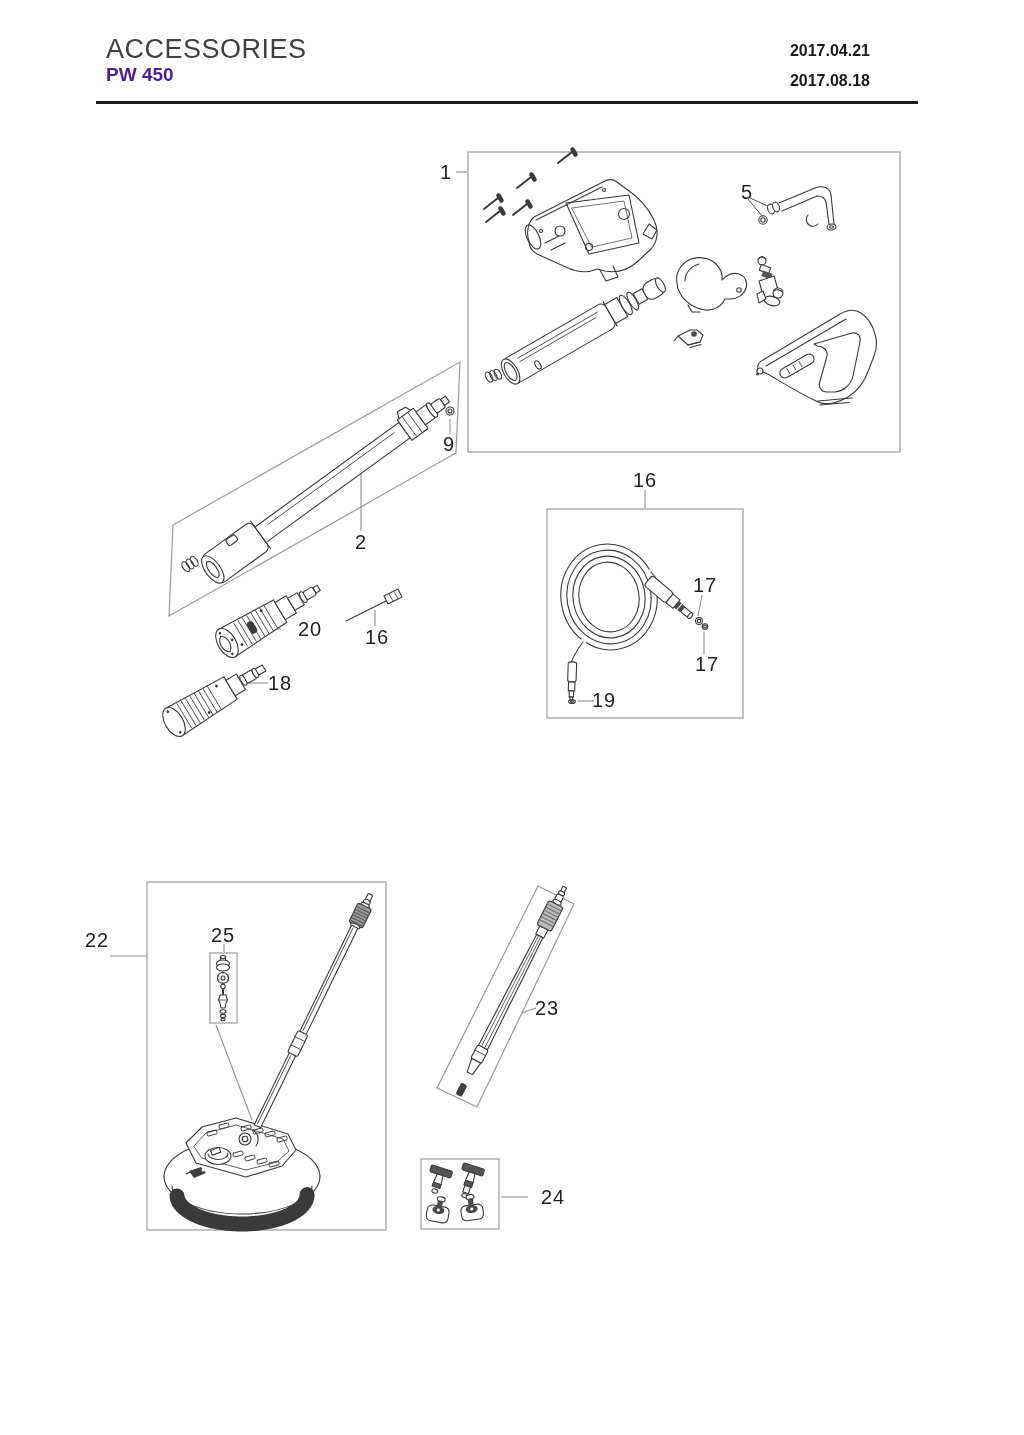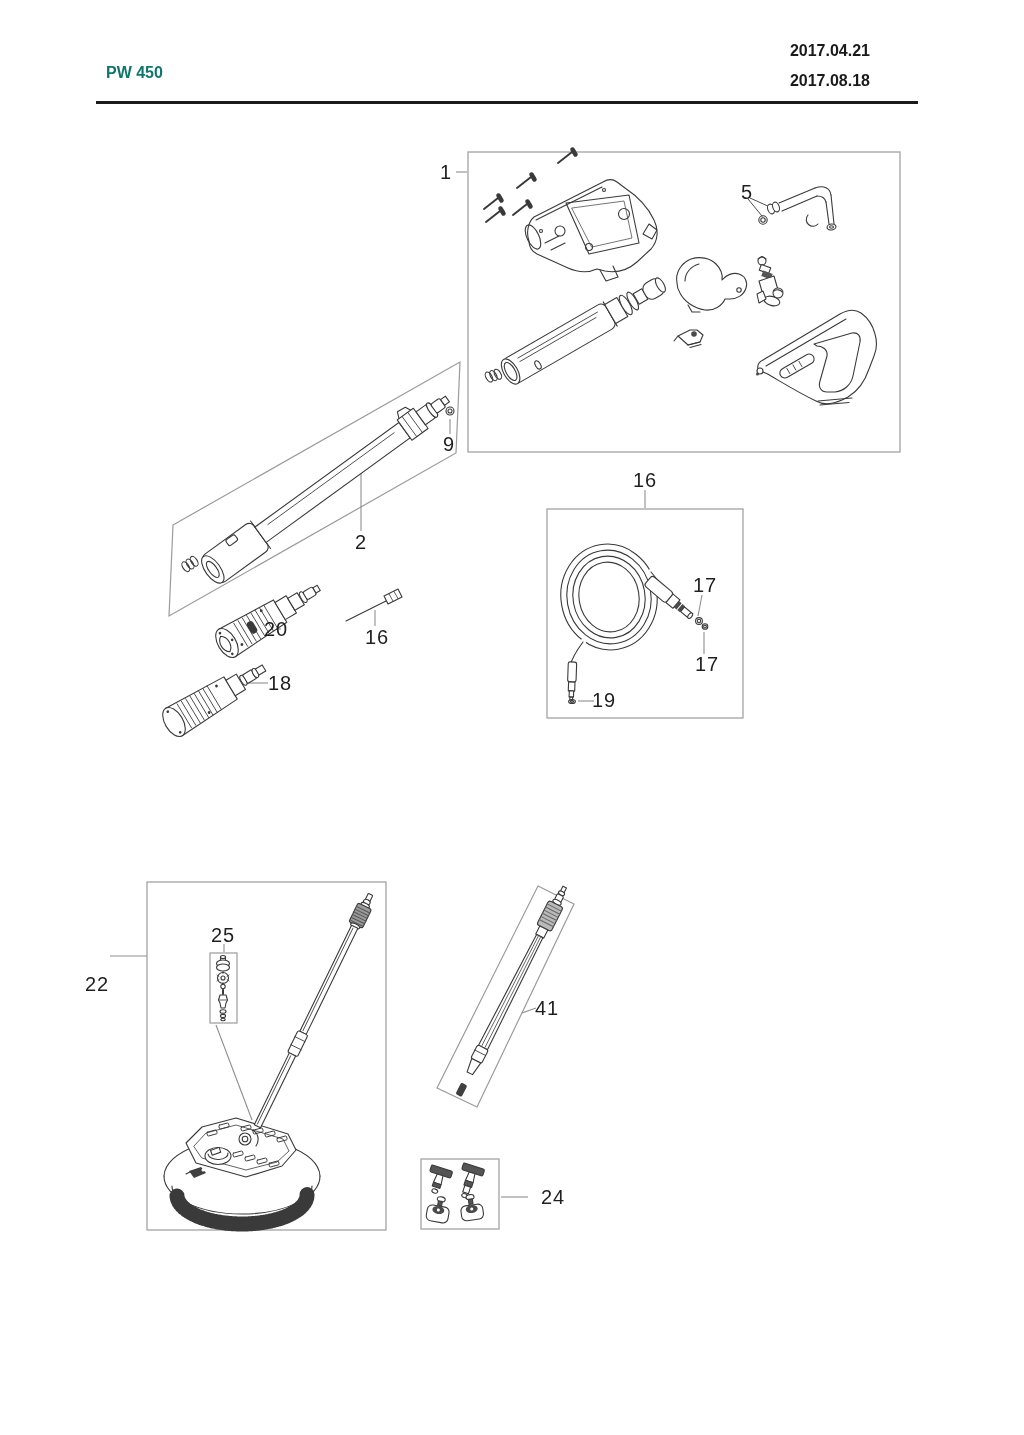--- a/index.html
+++ b/index.html
@@ -7,21 +7,21 @@
     position:relative;width:1024px;height:1435px;margin:0 auto;
     background:#ffffff;overflow:hidden;
     font-family:"Liberation Sans","DejaVu Sans",sans-serif;
   }
   .doc-title{
     position:absolute;left:106px;top:34px;
     font-size:27px;letter-spacing:.5px;color:#404040;font-weight:400;
   }
   .doc-model{
     position:absolute;left:106px;top:64px;
-    font-size:16px;font-weight:700;color:#0f766e;
+    font-size:19px;font-weight:700;color:#4c1d95;
   }
   .doc-date{
     position:absolute;right:154px;
     font-size:16px;font-weight:700;color:#1a1a1a;text-align:right;
   }
   .date-top{top:42px;}
   .date-bottom{top:72px;}
   .rule{
     position:absolute;left:96px;top:101px;width:822px;height:3px;background:#1b1b1b;
   }
@@ -29,20 +29,21 @@
   .callout{
     position:absolute;transform:translate(-50%,-50%);
     font-size:20px;color:#1f1f1f;letter-spacing:1px;white-space:nowrap;
   }
 </style>
 </head>
 <body>
 
 <div class="page">
 
+  <div class="doc-title">ACCESSORIES</div>
   <div class="doc-model">PW 450</div>
   <div class="doc-date date-top">2017.04.21</div>
   <div class="doc-date date-bottom">2017.08.18</div>
   <div class="rule"></div>
 
   <svg class="art" viewBox="0 0 1024 1435" xmlns="http://www.w3.org/2000/svg">
 
     <g stroke="#9b9b9b" stroke-width="1.2" fill="none">
       <rect x="468" y="152" width="432" height="300"></rect>
       <polygon points="173,525 460,362 456,453 169,616"></polygon>
@@ -459,20 +460,20 @@
 
   <span class="callout" style="left:446px;top:172px">1</span>
   <span class="callout" style="left:747px;top:192px">5</span>
   <span class="callout" style="left:361px;top:542px">2</span>
   <span class="callout" style="left:449px;top:444px">9</span>
   <span class="callout" style="left:645px;top:480px">16</span>
   <span class="callout" style="left:377px;top:637px">16</span>
   <span class="callout" style="left:705px;top:585px">17</span>
   <span class="callout" style="left:707px;top:664px">17</span>
   <span class="callout" style="left:604px;top:700px">19</span>
-  <span class="callout" style="left:276px;top:629px">20</span>
+  <span class="callout" style="left:310px;top:629px">20</span>
   <span class="callout" style="left:280px;top:683px">18</span>
-  <span class="callout" style="left:97px;top:984px">22</span>
-  <span class="callout" style="left:547px;top:1008px">41</span>
+  <span class="callout" style="left:97px;top:940px">22</span>
+  <span class="callout" style="left:547px;top:1008px">23</span>
   <span class="callout" style="left:553px;top:1197px">24</span>
   <span class="callout" style="left:223px;top:935px">25</span>
 
 </div>
 
 </body></html>

